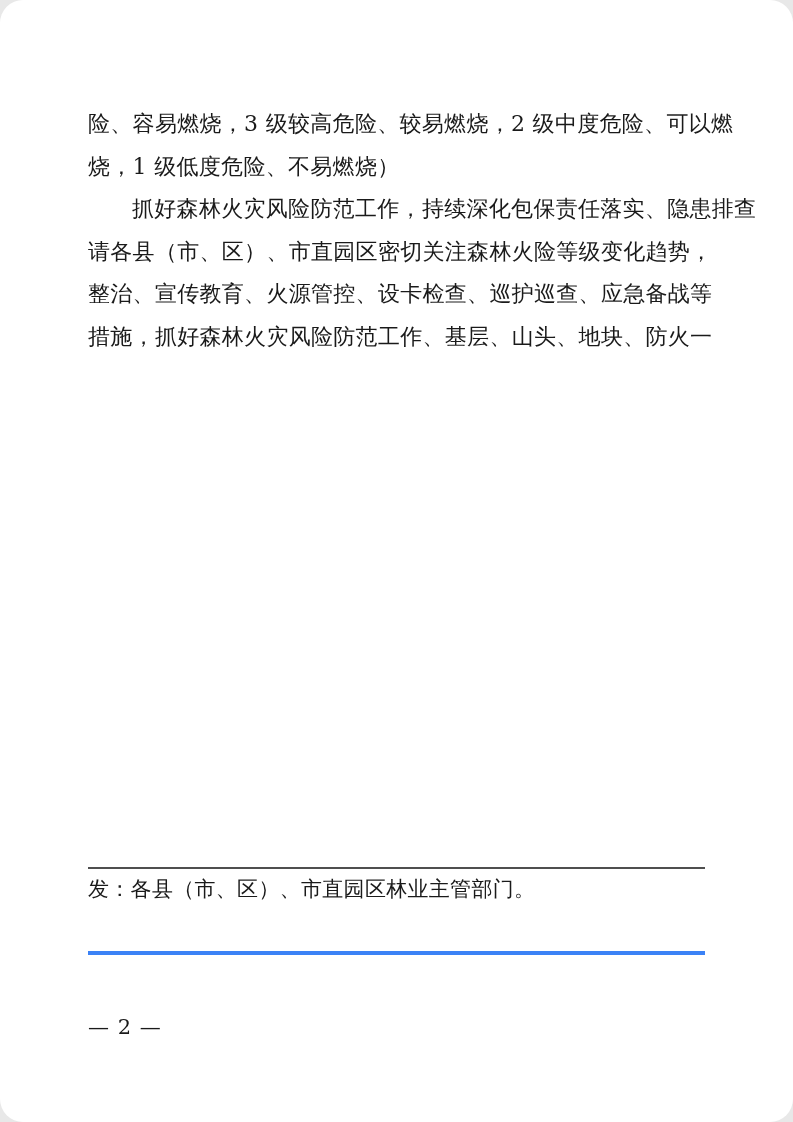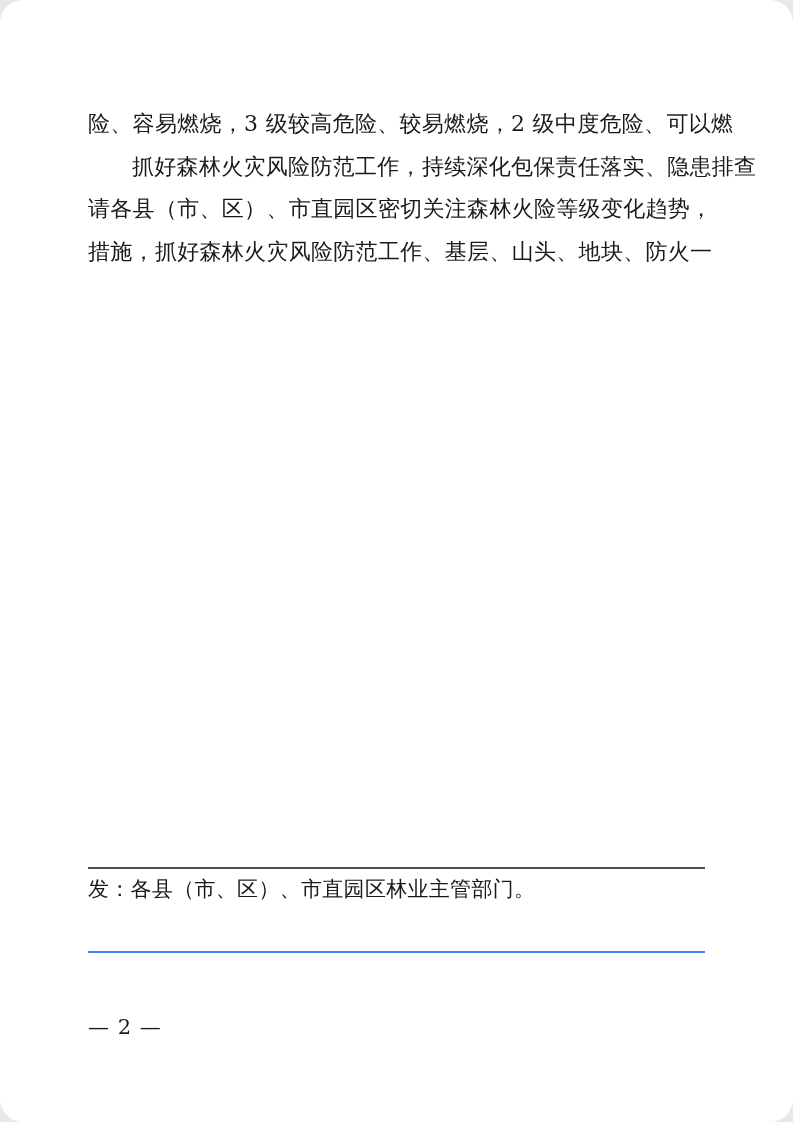--- a/index.html
+++ b/index.html
@@ -42,21 +42,21 @@
   }
   .para-lines .doc-line:first-child {
     text-indent: 44px;
   }
   .notes {
     position: absolute;
     left: 88px;
     width: 617px;
     top: 867px;
     border-top: 2px solid #4f4f4f;
-    border-bottom: 2px solid #3b82f6;
+    border-bottom: 4px solid #3b82f6;
     height: 82px;
     font-size: 21px;
     box-sizing: content-box;
   }
   .notes .doc-line {
     height: 41px;
     line-height: 41px;
     letter-spacing: 0.3px;
   }
   .page-number {
@@ -70,26 +70,28 @@
   }
 </style>
 </head>
 <body>
 
 <div class="page">
 
   <div class="text-block">
     <div class="cont-lines">
         <div class="doc-line">险、容易燃烧，3 级较高危险、较易燃烧，2 级中度危险、可以燃</div>
+        <div class="doc-line">烧，1 级低度危险、不易燃烧）</div>
       </div>
 
 
     <div class="para-lines">
         <div class="doc-line">抓好森林火灾风险防范工作，持续深化包保责任落实、隐患排查</div>
         <div class="doc-line">请各县（市、区）、市直园区密切关注森林火险等级变化趋势，</div>
+        <div class="doc-line">整治、宣传教育、火源管控、设卡检查、巡护巡查、应急备战等</div>
         <div class="doc-line">措施，抓好森林火灾风险防范工作、基层、山头、地块、防火一</div>
       </div>
   </div>
 
   <div class="notes">
       <div class="doc-line">发：各县（市、区）、市直园区林业主管部门。</div>
     </div>
 
   <div class="page-number">— 2 —</div>
 

